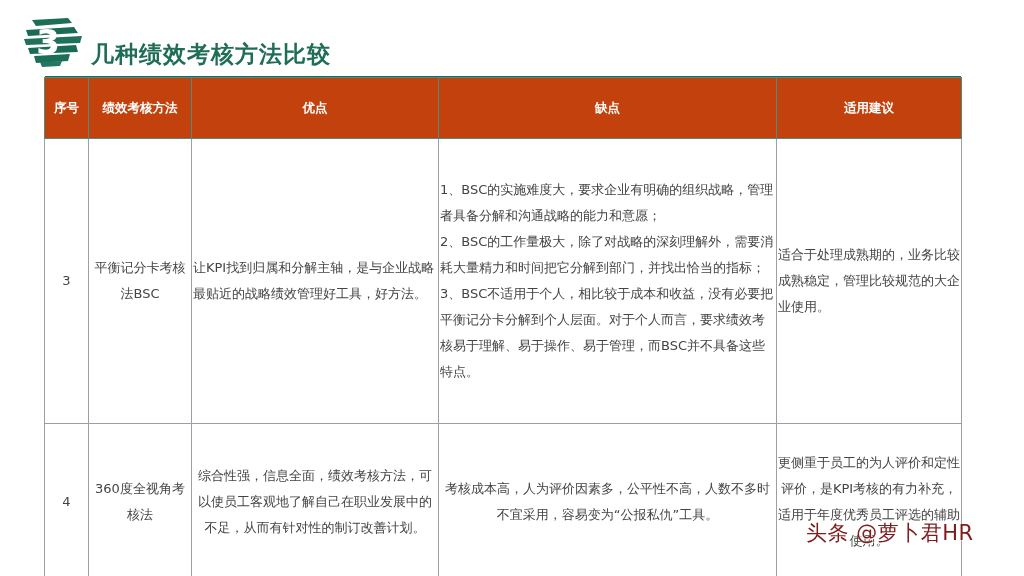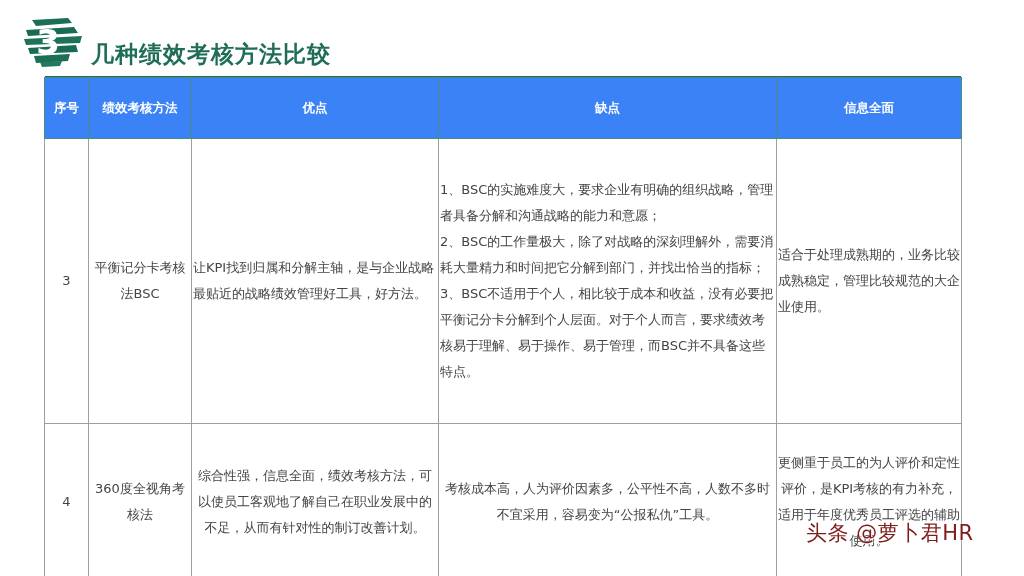--- a/index.html
+++ b/index.html
@@ -15,21 +15,21 @@
     color: #1f6d57; letter-spacing: 1px; white-space: nowrap; margin-top: 12px;
   }
   .title-rule {
     position: absolute; left: 45px; top: 76px; width: 916px; height: 2px; background: #1c6e5b;
   }
   table.cmp {
     position: absolute; left: 44px; top: 77px; width: 917px; border-collapse: collapse;
     table-layout: fixed; font-size: 13px;
   }
   table.cmp th {
-    background: #3b82f6; color: #ffffff; font-weight: bold; height: 60px; font-size: 12.5px;
+    background: #c2410c; color: #ffffff; font-weight: bold; height: 60px; font-size: 12.5px;
     border: 1px solid #4e8b7f; text-align: center; vertical-align: middle; padding: 0;
   }
   table.cmp td {
     border: 1.5px solid #9aa0a6; vertical-align: middle; padding: 12px 1px; line-height: 26px;
     color: #444444; word-break: break-all;
   }
   td.c-no { text-align: center; }
   td.c-method { text-align: center; line-height: 20px; }
   td.c-text { text-align: left; }
   tr.r3 td { height: 260px; }
@@ -67,21 +67,21 @@
       <col style="width:247px">
       <col style="width:338px">
       <col style="width:185px">
   </colgroup>
   <thead>
     <tr>
       <th>序号</th>
       <th>绩效考核方法</th>
       <th>优点</th>
       <th>缺点</th>
-      <th>信息全面</th>
+      <th>适用建议</th>
     </tr>
   </thead>
   <tbody>
     <tr class="r3">
       <td class="c-no">3</td>
       <td class="c-method">平衡记分卡考核法BSC</td>
       <td class="c-text">让KPI找到归属和分解主轴，是与企业战略最贴近的战略绩效管理好工具，好方法。</td>
       <td class="c-text">
         <span class="line">1、BSC的实施难度大，要求企业有明确的组织战略，管理者具备分解和沟通战略的能力和意愿；</span>
         <span class="line">2、BSC的工作量极大，除了对战略的深刻理解外，需要消耗大量精力和时间把它分解到部门，并找出恰当的指标；</span>

